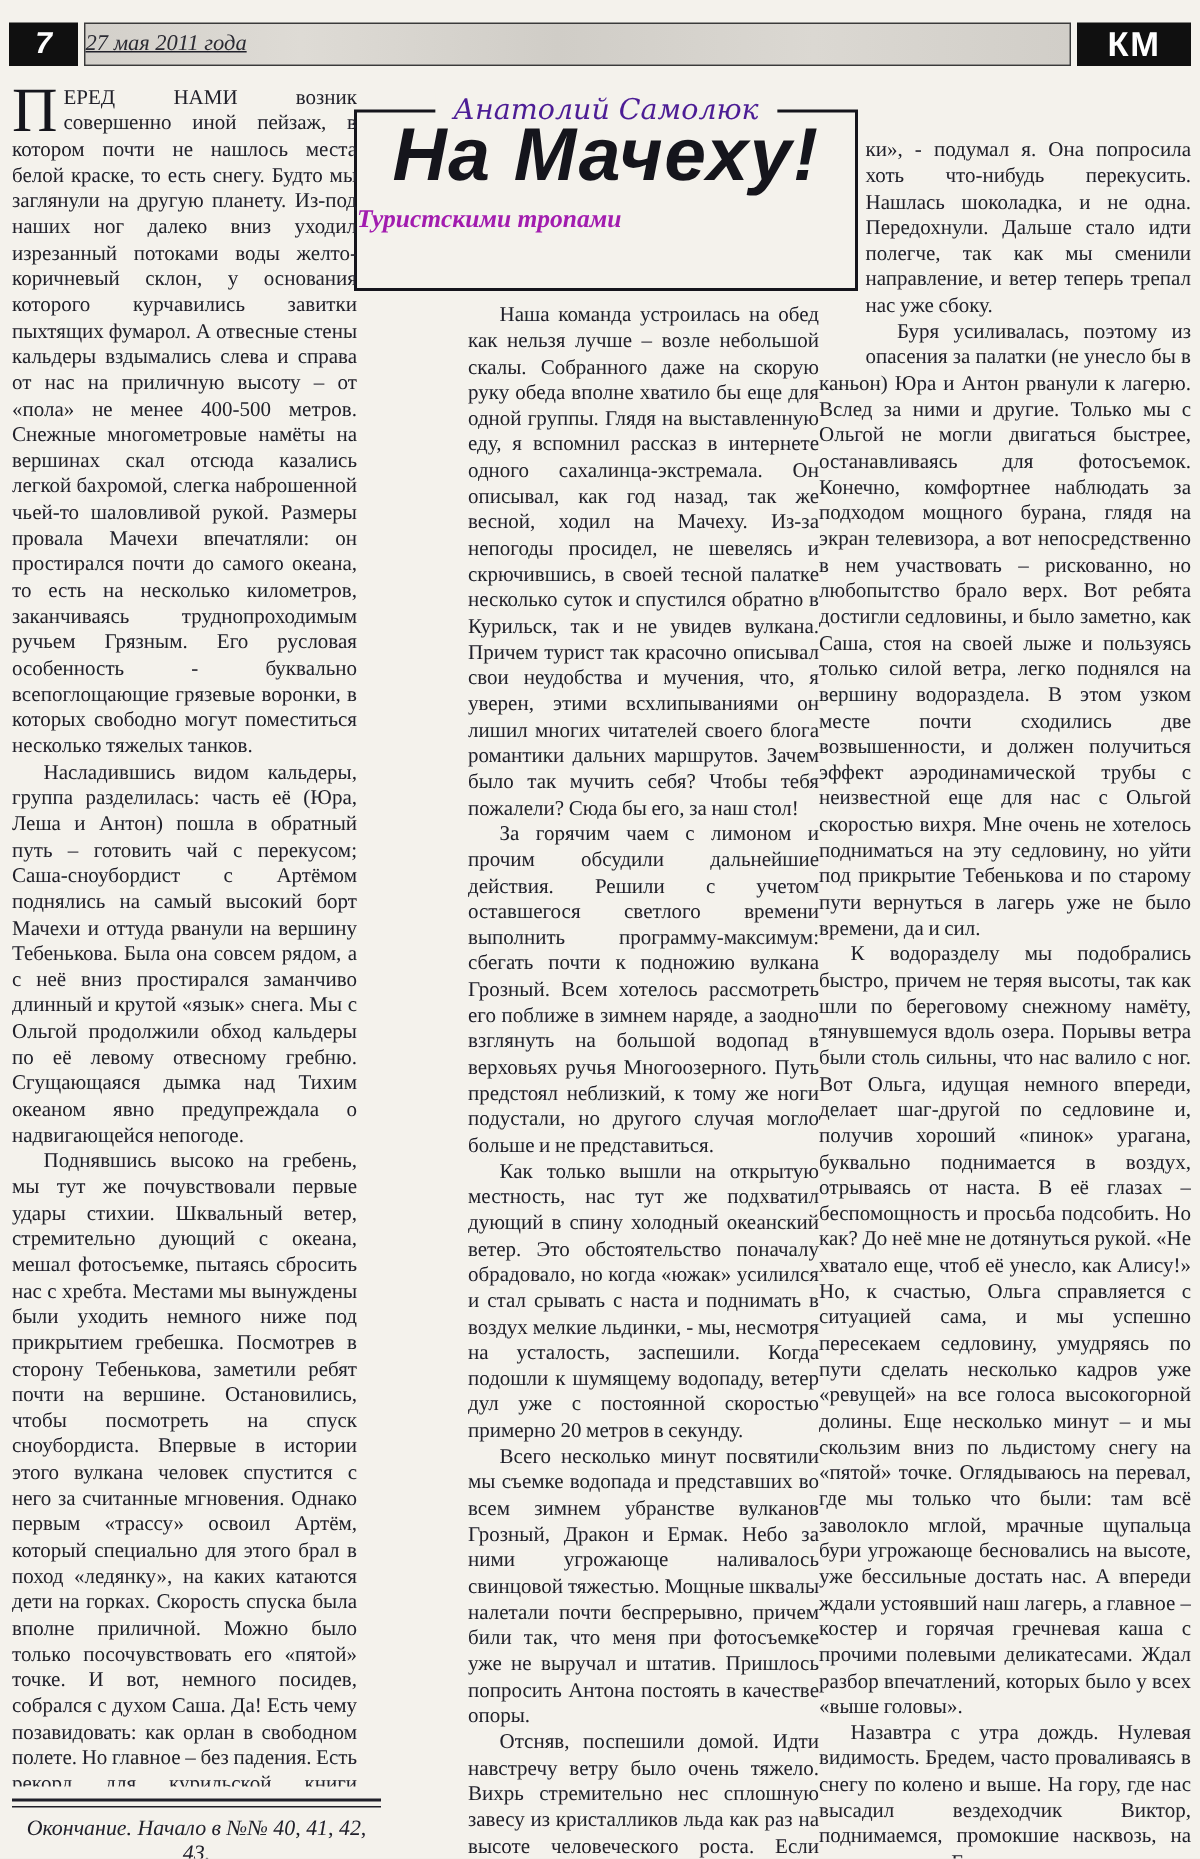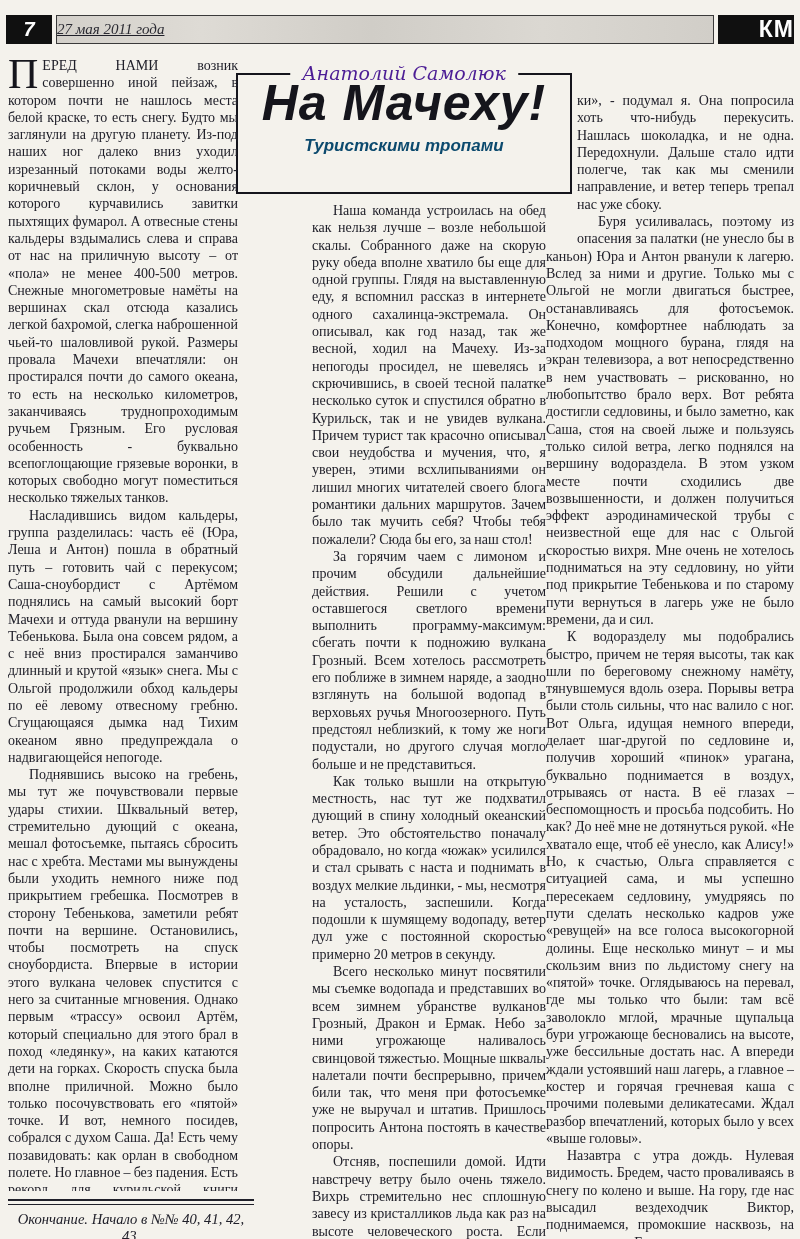--- a/index.html
+++ b/index.html
@@ -27,42 +27,42 @@
   .date-bar{
     flex:1;margin:0 4px;border:1px solid #3a3a3a;
     background:linear-gradient(90deg,#d3d0ca 0%,#dedbd5 22%,#d0cdc7 48%,#dbd8d2 74%,#d1cec8 100%);
     display:flex;align-items:center;justify-content:flex-start;text-decoration:underline;
   }
   .date-text{font-style:italic;font-size:15px;color:#2b2b33;}
   .logo-box{
     width:76px;background:#101010;color:#fefefe;
     font-family:"Liberation Sans",sans-serif;font-weight:bold;
     font-size:23px;letter-spacing:1px;
-    display:flex;align-items:center;justify-content:flex-end;
+    display:flex;align-items:center;justify-content:center;
     flex:0 0 auto;
   }
   
   .titlebox{
     position:absolute;left:236px;top:73px;width:332px;height:117px;
     border:2px solid #15151c;background:#f4f2ec;
   }
   .author{
     position:absolute;top:-13px;left:50%;transform:translateX(-50%);
     background:#f4f2ec;padding:0 12px;white-space:nowrap;
     font-family:"DejaVu Serif",serif;font-style:italic;font-size:19px;color:#4c1d95;
   }
   .title{
     text-align:center;
     font-family:Liberation Sans, sans-serif;font-style:italic;font-weight:bold;
     font-size:50px;line-height:56px;letter-spacing:1px;color:#15151c;
   }
   .subtitle{
-    text-align:center;margin-top:5px;
-    font-family:Liberation Sans, sans-serif;font-style:italic;font-weight:bold;
-    font-size:17px;color:#0c4a6e;
+    text-align:left;margin-top:5px;
+    font-family:Liberation Serif, serif;font-style:italic;font-weight:bold;
+    font-size:17px;color:#a21caf;
   }
   
   .col{
     position:absolute;text-align:justify;
     font-size:14px;line-height:17.3px;word-spacing:-0.4px;
     overflow:hidden;color:#20202a;
   }
   .col1{left:8px;top:57px;width:230px;height:1134px;}
   .col2{left:296px;top:202px;width:234px;height:1037px;margin-left:16px;}
   .col3{left:546px;top:57px;width:248px;height:1178px;margin-top:35px;}

